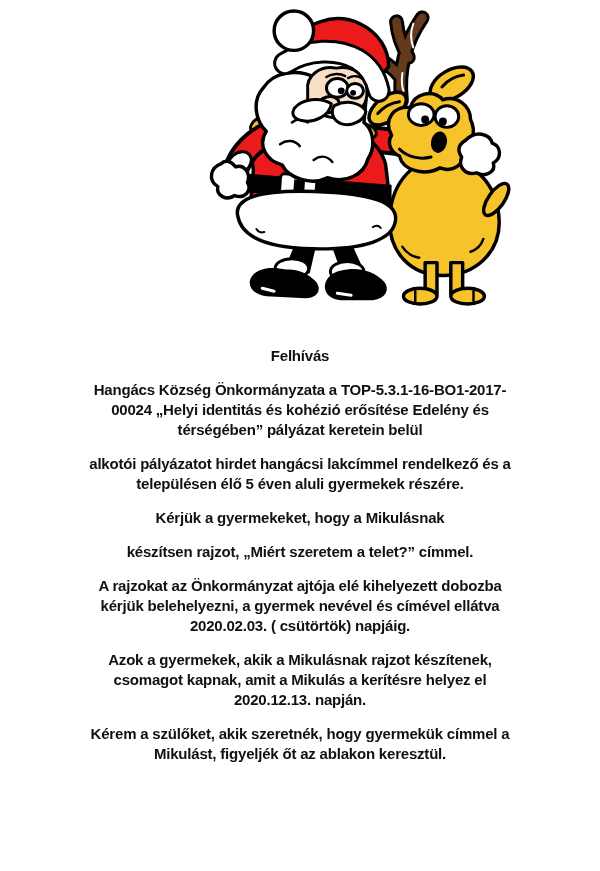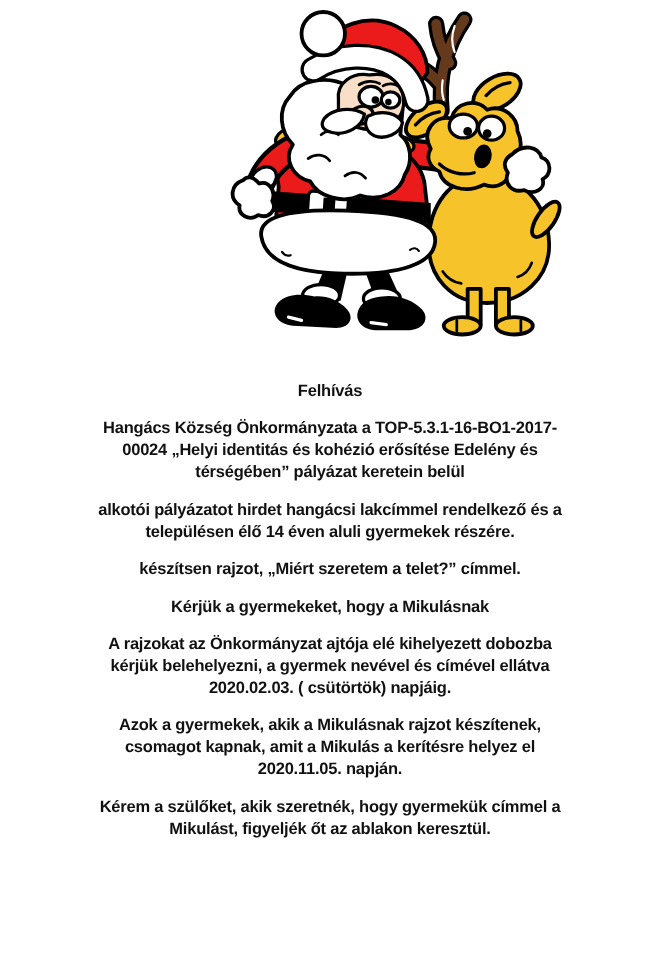--- a/index.html
+++ b/index.html
@@ -153,21 +153,21 @@
         <path d="M89,60 C112,45 143,45 162,56 C174,63 181,74 184,88" fill="none" stroke="var(--outline)" stroke-width="24"></path>
         <path d="M89,60 C112,45 143,45 162,56 C174,63 181,74 184,88" fill="none" stroke="#fff" stroke-width="18"></path>
         <circle cx="98" cy="27" r="20" fill="#fff" stroke="var(--outline)" stroke-width="3.5"></circle>
       </g>
     </svg>
   </div>
 
   <div class="doc">
     <h1 class="title">Felhívás</h1>
     <p class="para first">Hangács Község Önkormányzata a TOP-5.3.1-16-BO1-2017-00024 „Helyi identitás és kohézió erősítése Edelény és térségében” pályázat keretein belül</p>
-    <p class="para">alkotói pályázatot hirdet hangácsi lakcímmel rendelkező és a településen élő 14 éven aluli gyermekek részére.</p>
+    <p class="para">alkotói pályázatot hirdet hangácsi lakcímmel rendelkező és a településen élő 5 éven aluli gyermekek részére.</p>
+    <p class="para">Kérjük a gyermekeket, hogy a Mikulásnak</p>
     <p class="para">készítsen rajzot, „Miért szeretem a telet?” címmel.</p>
-    <p class="para">Kérjük a gyermekeket, hogy a Mikulásnak</p>
     <p class="para">A rajzokat az Önkormányzat ajtója elé kihelyezett dobozba kérjük belehelyezni, a gyermek nevével és címével ellátva 2020.02.03. ( csütörtök) napjáig.</p>
-    <p class="para">Azok a gyermekek, akik a Mikulásnak rajzot készítenek, csomagot kapnak, amit a Mikulás a kerítésre helyez el 2020.11.05. napján.</p>
+    <p class="para">Azok a gyermekek, akik a Mikulásnak rajzot készítenek, csomagot kapnak, amit a Mikulás a kerítésre helyez el 2020.12.13. napján.</p>
     <p class="para">Kérem a szülőket, akik szeretnék, hogy gyermekük címmel a Mikulást, figyeljék őt az ablakon keresztül.</p>
   </div>
 
 </div>
 
 </body></html>

